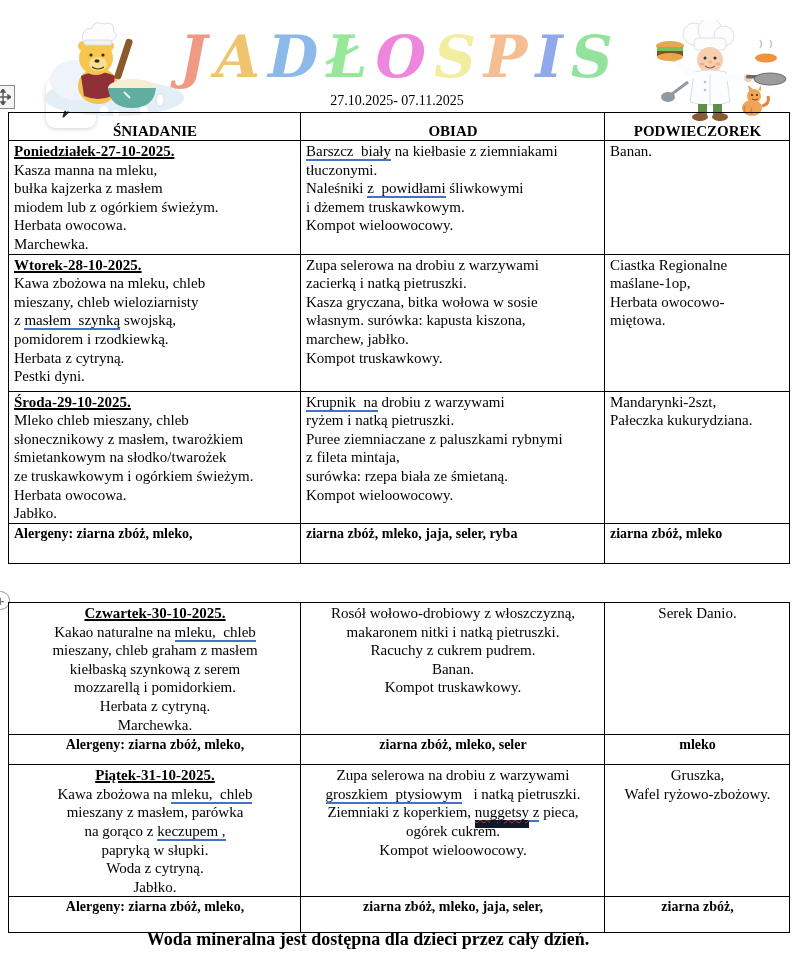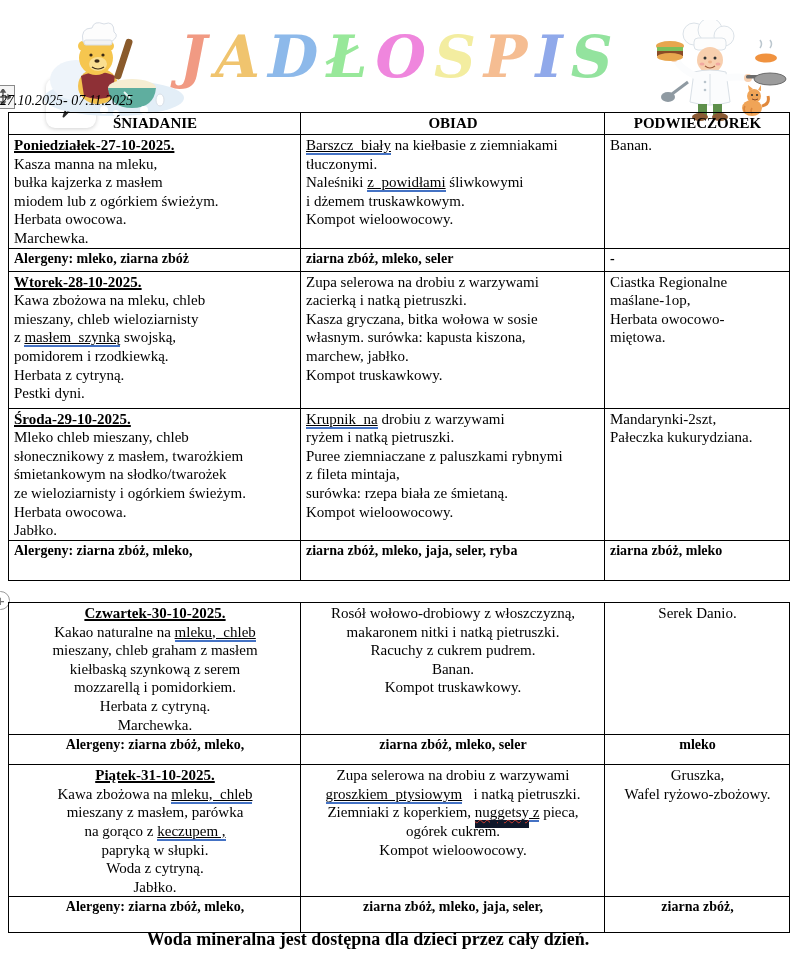--- a/index.html
+++ b/index.html
@@ -4,22 +4,22 @@
 <style>
   html,body{margin:0;padding:0;background:#fff;}
   .page{position:relative;width:794px;height:969px;background:#fff;overflow:hidden;
         font-family:"Liberation Serif","DejaVu Serif",serif;color:#000;}
 
   
   .title{position:absolute;left:185px;top:12px;width:430px;height:90px;
          display:flex;align-items:center;justify-content:center;
          font-family:"DejaVu Serif",serif;font-style:italic;font-weight:bold;
          font-size:58px;letter-spacing:8px;line-height:1;user-select:none;}
-  .date-range{position:absolute;left:0;top:93px;width:794px;
-              font-size:14px;font-style:italic;}
+  .date-range{position:absolute;left:0;top:93px;width:794px;text-align:center;
+              font-size:14px;}
   .art{position:absolute;}
   .art-pooh{left:36px;top:20px;}
   .art-chef{left:632px;top:20px;}
 
   
   .move-handle{position:absolute;left:-9px;top:85px;width:22px;height:22px;
                background:#f5f5f5;border:1px solid #8a8a8a;display:flex;
                align-items:center;justify-content:center;}
   .pen-btn{position:absolute;left:46px;top:78px;width:50px;height:50px;border:none;
            border-radius:9px;background:#fff;box-shadow:0 1px 4px rgba(0,0,0,.18);
@@ -28,29 +28,29 @@
               border-radius:50%;border:1.5px solid #9a9a9a;background:#fff;color:#777;
               font-family:"Liberation Sans",sans-serif;font-size:15px;line-height:17px;
               text-align:center;box-sizing:border-box;}
 
   
   table.menu{position:absolute;left:8px;width:781px;border-collapse:collapse;table-layout:fixed;}
   .t1{top:112px;}
   .t2{top:602px;text-align:center;}
   table.menu th, table.menu td{border:1px solid #000;vertical-align:top;
         padding:1px 4px 0 5px;overflow:hidden;box-sizing:border-box;}
-  table.menu th{font-size:15px;font-weight:bold;text-align:center;padding-top:2px;}
+  table.menu th{font-size:15px;font-weight:bold;text-align:center;padding-top:10px;}
   .col-s{width:292px;} .col-o{width:304px;} .col-p{width:185px;}
   td.food{font-size:15px;line-height:18.6px;}
   td.podw{vertical-align:middle;}
   td.allerg{font-size:14px;font-weight:bold;line-height:18px;padding-top:2px;}
   .day-name{font-weight:bold;text-decoration:underline;text-decoration-thickness:1.5px;}
   .line{white-space:pre-wrap;}
   .line span{white-space:pre-wrap;}
-  .u-blue{border-bottom:2px solid #4472c4;text-decoration:underline;}
+  .u-blue{border-bottom:2px solid #4472c4;}
   .u-bluered{border-bottom:8px solid #0f172a;
              text-decoration:underline wavy #d03c2f 1px;text-underline-offset:2px;}
 
   
   .footer-note{position:absolute;left:0;top:929px;width:736px;text-align:center;
                font-size:18px;font-weight:bold;}
 </style>
 </head>
 <body>
 
@@ -214,25 +214,20 @@
               <div class="line"><span>i dżemem truskawkowym.</span></div>
               <div class="line"><span>Kompot wieloowocowy.</span></div>
             </div>
       </td>
       <td class="food podw">
         <div>
               <div class="line"><span>Banan.</span></div>
             </div>
       </td>
     </tr>
-    <tr style="height:23px">
-      <td class="allerg">Alergeny: mleko, ziarna zbóż</td>
-      <td class="allerg">ziarna zbóż, mleko, seler</td>
-      <td class="allerg">-</td>
-    </tr>
     <tr style="height:137px">
       <td class="food">
         <div class="day-name">Wtorek-28-10-2025.</div>
         <div>
               <div class="line"><span>Kawa zbożowa na mleku, chleb</span></div>
               <div class="line"><span>mieszany, chleb wieloziarnisty</span></div>
               <div class="line"><span>z </span><span class="u-blue">masłem  szynką</span><span> swojską,</span></div>
               <div class="line"><span>pomidorem i rzodkiewką.</span></div>
               <div class="line"><span>Herbata z cytryną.</span></div>
               <div class="line"><span>Pestki dyni.</span></div>
@@ -257,21 +252,21 @@
             </div>
       </td>
     </tr>
     <tr style="height:130px">
       <td class="food">
         <div class="day-name">Środa-29-10-2025.</div>
         <div>
               <div class="line"><span>Mleko chleb mieszany, chleb</span></div>
               <div class="line"><span>słonecznikowy z masłem, twarożkiem</span></div>
               <div class="line"><span>śmietankowym na słodko/twarożek</span></div>
-              <div class="line"><span>ze wieloziarnisty i ogórkiem świeżym.</span></div>
+              <div class="line"><span>ze truskawkowym i ogórkiem świeżym.</span></div>
               <div class="line"><span>Herbata owocowa.</span></div>
               <div class="line"><span>Jabłko.</span></div>
             </div>
       </td>
       <td class="food">
         <div>
               <div class="line"><span class="u-blue">Krupnik  na</span><span> drobiu z warzywami</span></div>
               <div class="line"><span>ryżem i natką pietruszki.</span></div>
               <div class="line"><span>Puree ziemniaczane z paluszkami rybnymi</span></div>
               <div class="line"><span>z fileta mintaja,</span></div>

